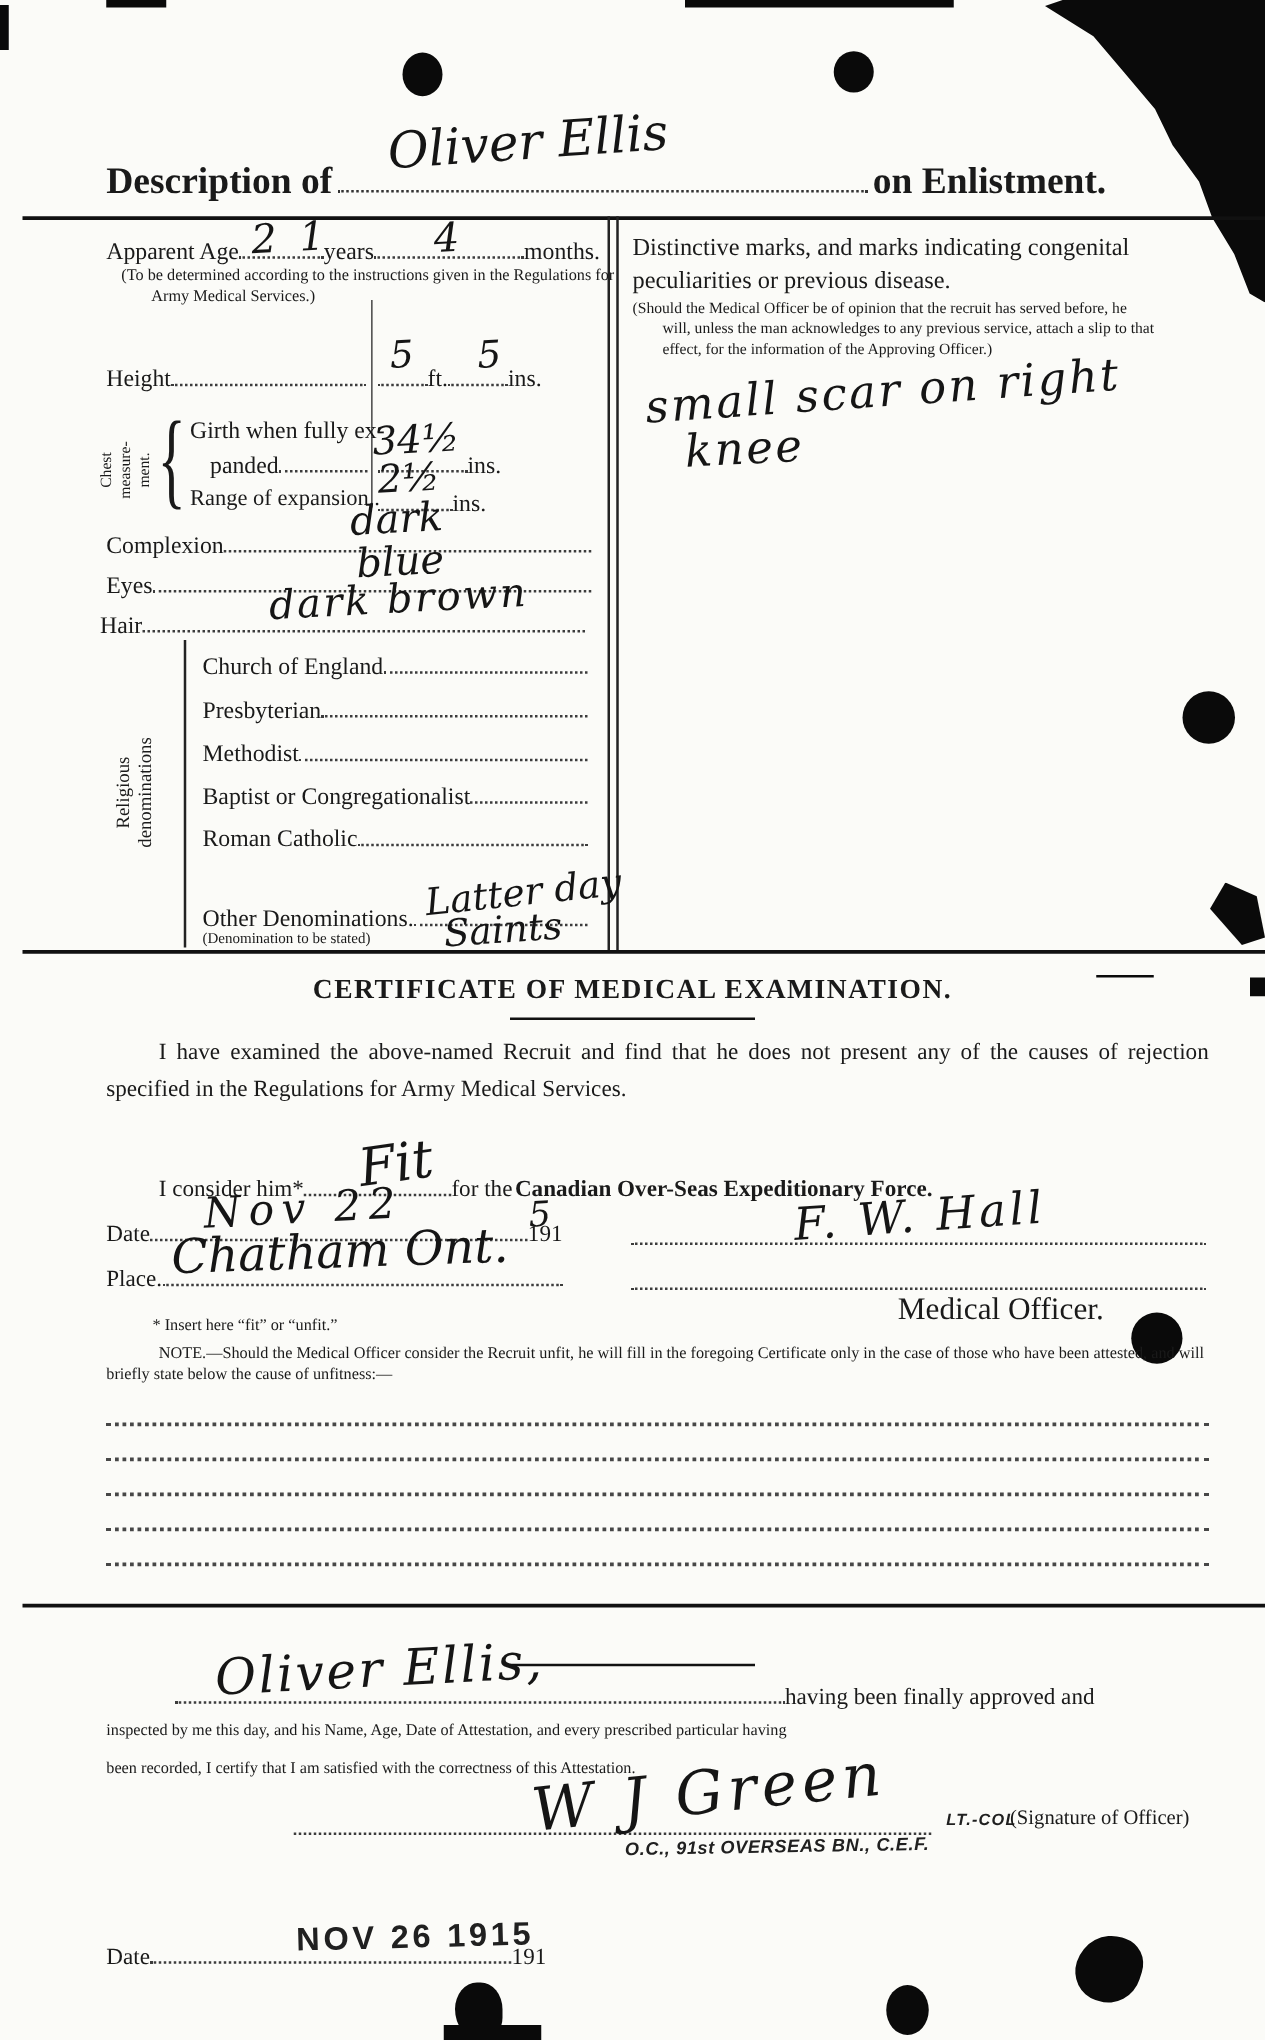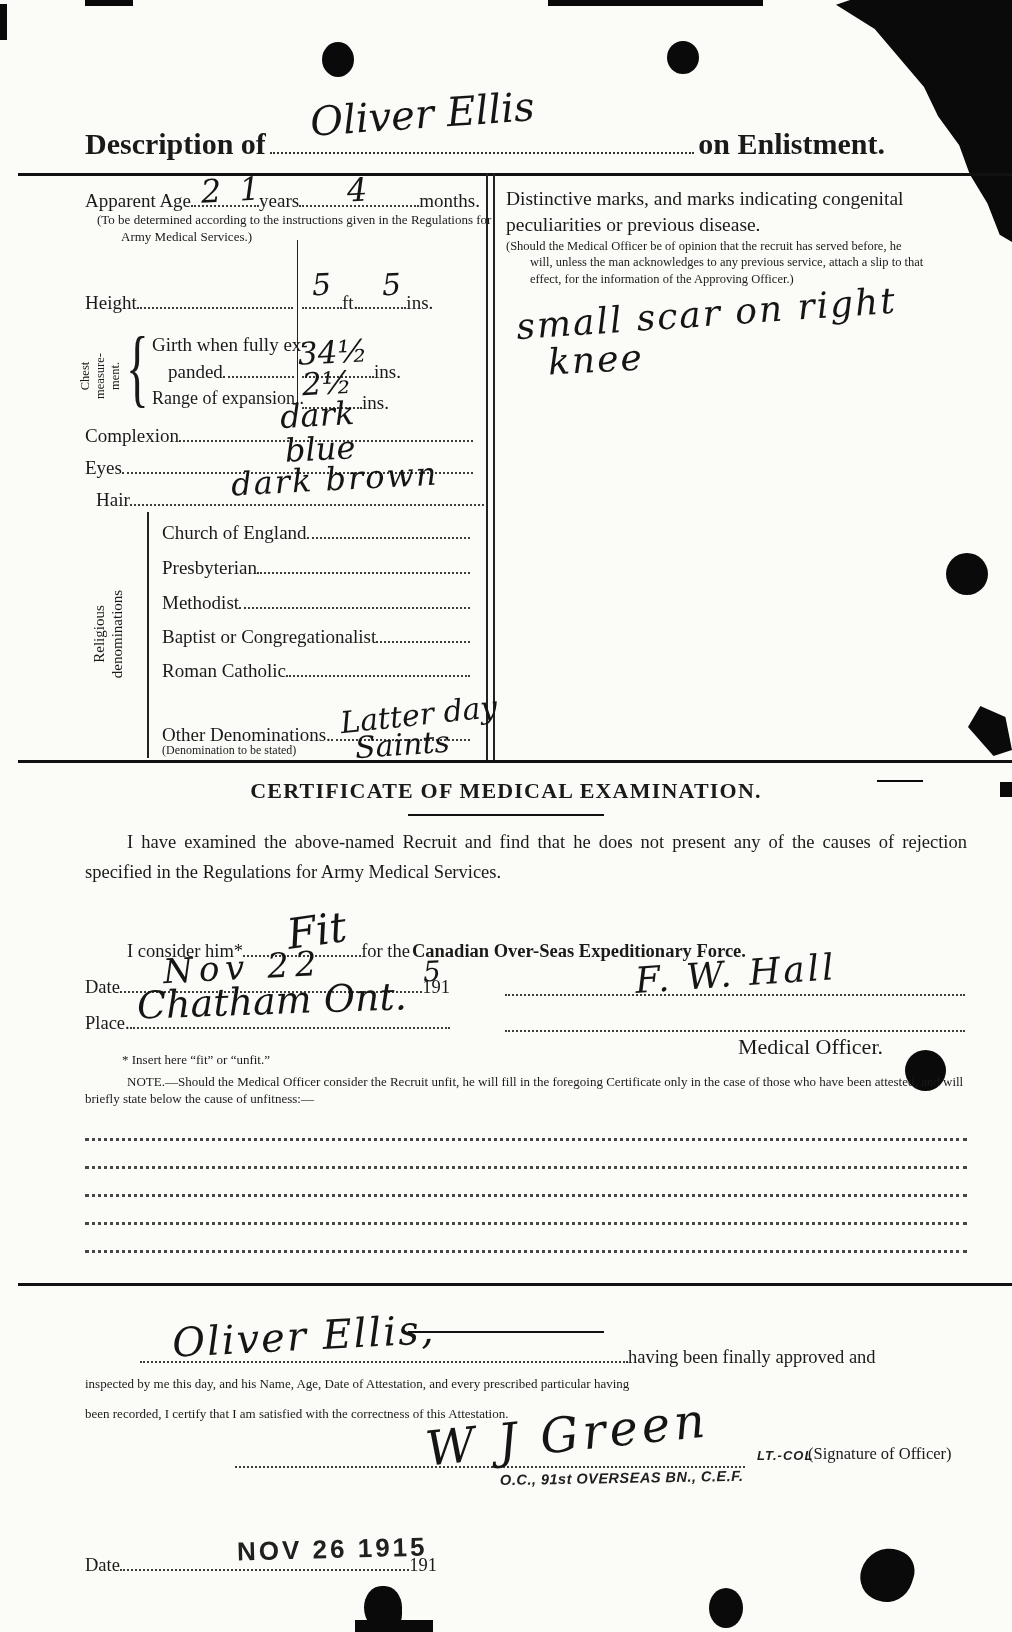--- a/index.html
+++ b/index.html
@@ -114,21 +114,21 @@
   <div class="abs row label19" style="left:85px;top:421px;width:388px;">
     <span>Complexion</span>
     <span class="dots fill"></span>
     <span class="hw" style="left:195px;top:-22px;font-size:32px;">dark</span>
   </div>
   <div class="abs row label19" style="left:85px;top:453px;width:388px;">
     <span>Eyes</span>
     <span class="dots fill"></span>
     <span class="hw" style="left:200px;top:-20px;font-size:32px;">blue</span>
   </div>
-  <div class="abs row label19" style="left:96px;top:485px;width:388px;">
+  <div class="abs row label19" style="left:80px;top:485px;width:388px;">
     <span>Hair</span>
     <span class="dots fill"></span>
     <span class="hw" style="left:135px;top:-22px;font-size:32px;letter-spacing:2px;">dark brown</span>
   </div>
 
   <div class="abs" style="left:147px;top:512px;height:246px;border-left:2px solid #222;"></div>
   <div class="abs vlabel" style="left:28px;top:612px;width:160px;height:44px;font-size:15px;transform:rotate(-90deg);display:flex;align-items:center;justify-content:center;">Religious
 denominations</div>
 
   <div class="abs row label19" style="left:162px;top:518px;width:308px;">
@@ -189,21 +189,21 @@
   <div class="abs" style="left:505px;top:972px;width:460px;border-bottom:2px dotted #3c3c3c;height:22px;">
     <span class="hw" style="left:130px;top:-16px;font-size:36px;transform:rotate(-4deg);letter-spacing:3px;">F. W. Hall</span>
   </div>
 
   <div class="abs row" style="left:85px;top:1008px;width:365px;font-size:18.5px;">
     <span>Place.</span>
     <span class="dots fill"></span>
     <span class="hw" style="left:52px;top:-26px;font-size:38px;transform:rotate(-2deg);">Chatham Ont.</span>
   </div>
   <div class="abs" style="left:505px;top:1008px;width:460px;border-bottom:2px dotted #3c3c3c;height:22px;"></div>
-  <div class="abs" style="left:505px;top:1034px;width:378px;text-align:right;font-size:22px;">Medical Officer.</div>
+  <div class="abs" style="left:505px;top:1034px;width:378px;text-align:right;font-size:25px;">Medical Officer.</div>
 
   <div class="abs smallnote" style="left:122px;top:1052px;">* Insert here “fit” or “unfit.”</div>
   <div class="abs smallnote" style="left:85px;top:1074px;width:882px;text-indent:42px;">NOTE.—Should the Medical Officer consider the Recruit unfit, he will fill in the foregoing Certificate only in the case of those who have been attested, and will briefly state below the cause of unfitness:—</div>
 
   <div class="abs dots coarse" style="left:85px;top:1124px;width:882px;height:14px;"></div>
   <div class="abs dots coarse" style="left:85px;top:1152px;width:882px;height:14px;"></div>
   <div class="abs dots coarse" style="left:85px;top:1180px;width:882px;height:14px;"></div>
   <div class="abs dots coarse" style="left:85px;top:1208px;width:882px;height:14px;"></div>
   <div class="abs dots coarse" style="left:85px;top:1236px;width:882px;height:14px;"></div>
 

